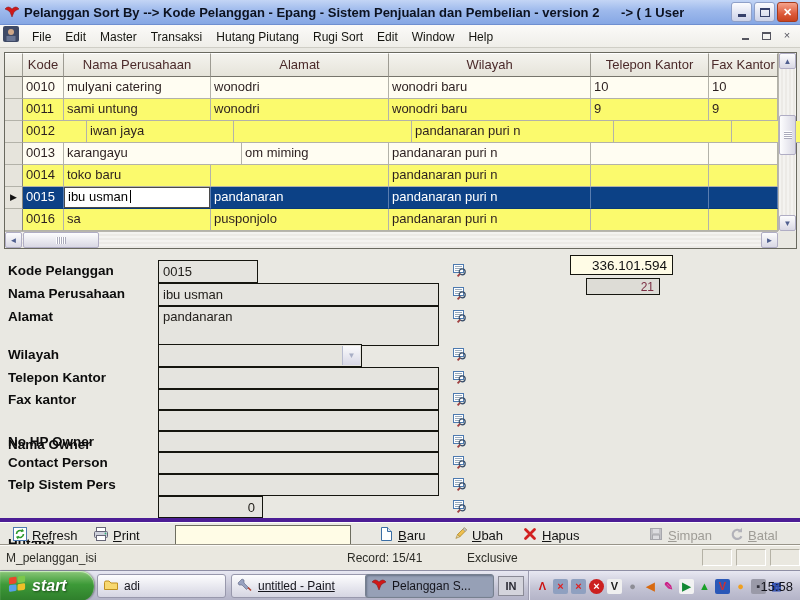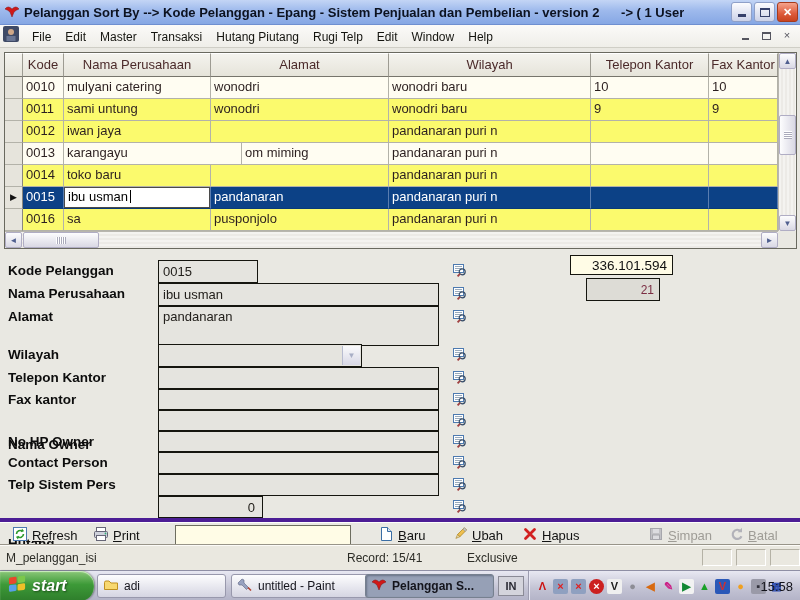--- a/index.html
+++ b/index.html
@@ -65,21 +65,21 @@
   .flabel{position:absolute;left:8px;font-size:13.5px;font-weight:bold;color:#0d0d0d;white-space:nowrap;}
   .fbox{position:absolute;left:158px;box-sizing:border-box;background:#e5e4df;border:1px solid #15150f;
     display:flex;align-items:center;padding:0 4px;font-size:13px;color:#23201c;overflow:hidden;}
   .fbox.multi{align-items:flex-start;padding-top:2px;}
   .fbox.num{justify-content:flex-end;padding-right:7px;}
   .combo-btn{position:absolute;right:1px;top:1px;bottom:1px;width:17px;background:linear-gradient(#fafafc,#d8d8e6);
     border-left:1px solid #b8bcd0;color:#a8aec6;font-size:8px;display:flex;align-items:center;justify-content:center;}
   .lookup{position:absolute;left:452px;width:16px;height:16px;}
   .total-box{position:absolute;left:570px;top:255px;width:103px;height:20px;background:#fffce6;border:1px solid #15150f;
     box-sizing:border-box;font-size:13.5px;color:#111;display:flex;align-items:center;justify-content:flex-end;padding-right:5px;}
-  .count-box{position:absolute;left:586px;top:278px;width:74px;height:23px;background:#dddcd6;border:1px solid #15150f;
+  .count-box{position:absolute;left:586px;top:278px;width:74px;height:17px;background:#dddcd6;border:1px solid #15150f;
     box-sizing:border-box;font-size:12px;color:#7b2d43;display:flex;align-items:center;justify-content:flex-end;padding-right:5px;}
   
   .toolbar{position:absolute;left:0;top:518px;width:800px;height:26px;border-top:4px solid #4c1d95;box-shadow:inset 0 1px #fdfdfb;}
   .tb-btn{position:absolute;top:4px;display:flex;align-items:center;gap:4px;font-size:13px;color:#121212;}
   .tb-btn.disabled{color:#9e9c96;}
   .tb-btn.disabled svg{opacity:.75;}
   .tb-label u{text-underline-offset:1px;}
   .search-box{position:absolute;left:175px;top:3px;width:168px;height:19px;background:#fffce6;border:1px solid #6d6d5f;
     font-family:"Liberation Sans",sans-serif;font-size:13px;padding:0 3px;box-sizing:content-box;}
   
@@ -90,21 +90,21 @@
   
   .taskbar{position:absolute;left:0;top:570px;width:800px;height:30px;
     background:linear-gradient(#e8e8f2,#c3c3d4 60%,#b4b4c8);border-top:1px solid #8f8fa5;box-sizing:border-box;}
   .start-btn{position:absolute;left:0;top:0;width:94px;height:30px;border-radius:0 14px 14px 0;
     background:linear-gradient(#8cc87a,#3d9a38 45%,#2e7d2b);box-shadow:inset 0 1px 1px #cfeec2, 1px 0 2px rgba(0,0,0,.4);
     display:flex;align-items:center;gap:5px;padding-left:8px;box-sizing:border-box;}
   .start-label{color:#fff;font-size:16px;font-weight:bold;font-style:italic;text-shadow:1px 1px 2px #1c4d1a;}
   .task-btn{position:absolute;top:3px;height:24px;width:129px;border-radius:3px;border:1px solid #9898ac;
     background:linear-gradient(#fdfdfe,#d5d5e2);display:flex;align-items:center;gap:5px;padding:0 5px;box-sizing:border-box;
     font-size:12px;color:#14141c;overflow:hidden;white-space:nowrap;}
-  .task-btn.active{background:#96a0b6;box-shadow:inset 1px 1px 2px #6a7488;border-color:#76808f;font-weight:bold;}
+  .task-btn.active{background:#96a0b6;box-shadow:inset 1px 1px 2px #6a7488;border-color:#76808f;}
   .lang-box{position:absolute;left:498px;top:5px;width:26px;height:20px;background:#d4d4dc;border:1px solid #8a8a96;
     font-size:11px;font-weight:bold;color:#2a2a34;display:flex;align-items:center;justify-content:center;box-sizing:border-box;}
   .tray{position:absolute;left:528px;top:0;right:0;height:30px;border-left:1px solid #9d9db0;box-shadow:inset 1px 0 #e8e8f4;
     display:flex;align-items:center;padding-left:6px;gap:2px;}
   .tray-icon{display:inline-block;width:15px;height:15px;font-size:11px;line-height:15px;text-align:center;font-weight:bold;}
   .tray-icon.boxed{border-radius:2px;}
   .tray-icon.round{border-radius:50%;}
   .clock{position:absolute;right:7px;top:8px;font-size:13px;color:#14141c;}
 </style>
 </head>
@@ -127,21 +127,21 @@
   </div>
 
   <div class="menubar">
     <span class="mdi-ico">
       <svg width="16" height="16">
           <rect width="16" height="16" rx="2" fill="#3f4a66"></rect>
           <circle cx="8" cy="6" r="3" fill="#d0a888"></circle>
           <rect x="3.5" y="10" width="9" height="5" fill="#6a7694"></rect>
         </svg>
     </span>
-    <span id="menu-items"><span class="menu-item">File</span><span class="menu-item">Edit</span><span class="menu-item">Master</span><span class="menu-item">Transaksi</span><span class="menu-item">Hutang Piutang</span><span class="menu-item">Rugi Telp</span><span class="menu-item">Edit</span><span class="menu-item">Window</span><span class="menu-item">Help</span></span>
+    <span id="menu-items"><span class="menu-item">File</span><span class="menu-item">Edit</span><span class="menu-item">Master</span><span class="menu-item">Transaksi</span><span class="menu-item">Hutang Piutang</span><span class="menu-item">Rugi Sort</span><span class="menu-item">Edit</span><span class="menu-item">Window</span><span class="menu-item">Help</span></span>
     <span class="mdibtns">
       <span class="mdib"><span class="minbar"></span></span>
       <span class="mdib"><span class="rbox"></span></span>
       <span class="mdib">×</span>
     </span>
   </div>
 
   <div class="grid">
     <div class="grid-header" id="grid-header">
       <div class="hcell ind-h"></div>
@@ -166,21 +166,21 @@
           <div class="cell ind"></div>
           <div class="cell" style="width: 41px;">0011</div>
           <div class="cell" style="width: 147px;">sami untung</div>
           <div class="cell" style="width: 178px;">wonodri</div>
           <div class="cell" style="width: 202px;">wonodri baru</div>
           <div class="cell" style="width: 118px;">9</div>
           <div class="cell" style="width: 69px;">9</div>
         </div>
         <div class="grid-row row-yellow">
           <div class="cell ind"></div>
-          <div class="cell" style="width: 41px;">0012</div>
+          <div class="cell" style="width: 64px;">0012</div>
           <div class="cell" style="width: 147px;">iwan jaya</div>
           <div class="cell" style="width: 178px;"></div>
           <div class="cell" style="width: 202px;">pandanaran puri n</div>
           <div class="cell" style="width: 118px;"></div>
           <div class="cell" style="width: 69px;"></div>
         </div>
         <div class="grid-row row-cream">
           <div class="cell ind"></div>
           <div class="cell" style="width: 41px;">0013</div>
           <div class="cell" style="width: 178px;">karangayu</div>
@@ -461,21 +461,21 @@
             </g>
           </svg>
       </span>
       <span class="start-label">start</span>
     </div>
     <span id="task-buttons"><div class="task-btn" style="left: 97px; width: 129px;">
           <span><svg width="16" height="16">
               <path d="M1.5 5.5 q0-1.5 1.5-1.5 h3 l2 2 h6.5 v6.5 h-13z" fill="#f8d870" stroke="#c09020"></path>
             </svg></span>
           <span>adi</span>
-        </div><div class="task-btn" style="left: 231px; width: 152px;">
+        </div><div class="task-btn" style="left: 231px; width: 152px; text-decoration: underline;">
           <span><svg width="16" height="16">
               <path d="M5 2 l2 1 v3 l4.5 4.5 -2 2 -4.5-4.5 h-3 l-1-2z" fill="#98a2c0" stroke="#5a6280" stroke-width=".6"></path>
               <path d="M11 10.5 l3 3" stroke="#b04030" stroke-width="1.6"></path>
             </svg></span>
           <span>untitled - Paint</span>
         </div><div class="task-btn active" style="left: 365px; width: 129px;">
           <span><svg width="16" height="16">
               <path d="M1 5 Q4 1 8 5 Q12 1 15 5 Q12 6 10 8 L8 13 L6 8 Q4 6 1 5z" fill="#d01818" stroke="#801010" stroke-width=".5"></path>
             </svg></span>
           <span>Pelanggan S...</span>

